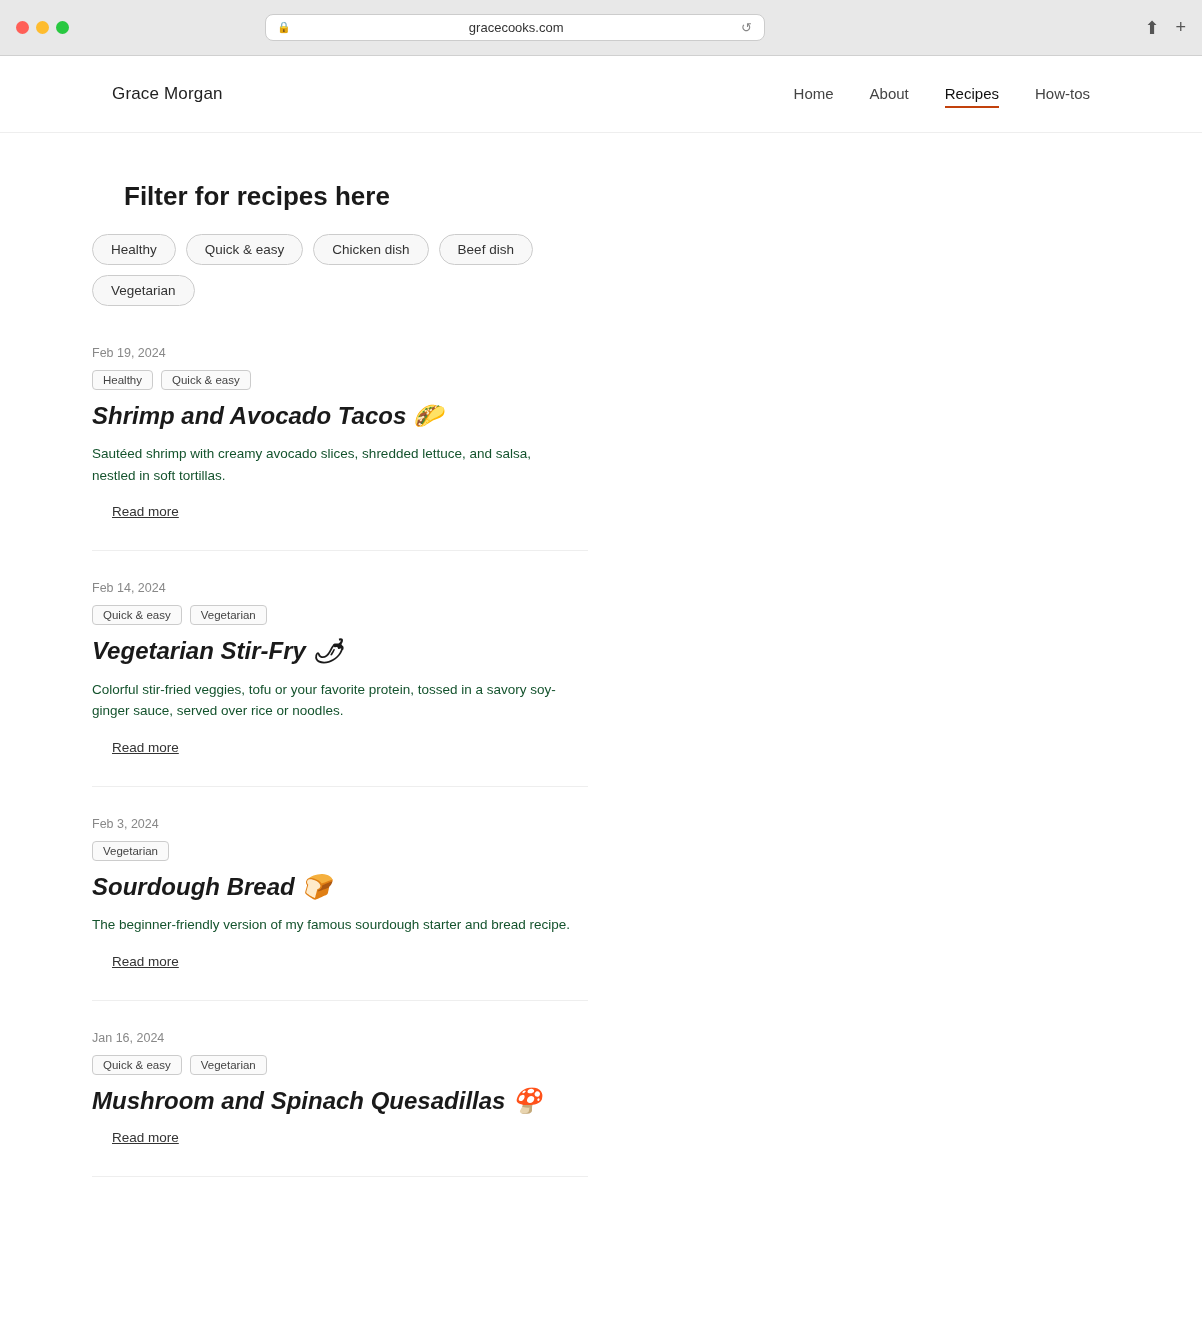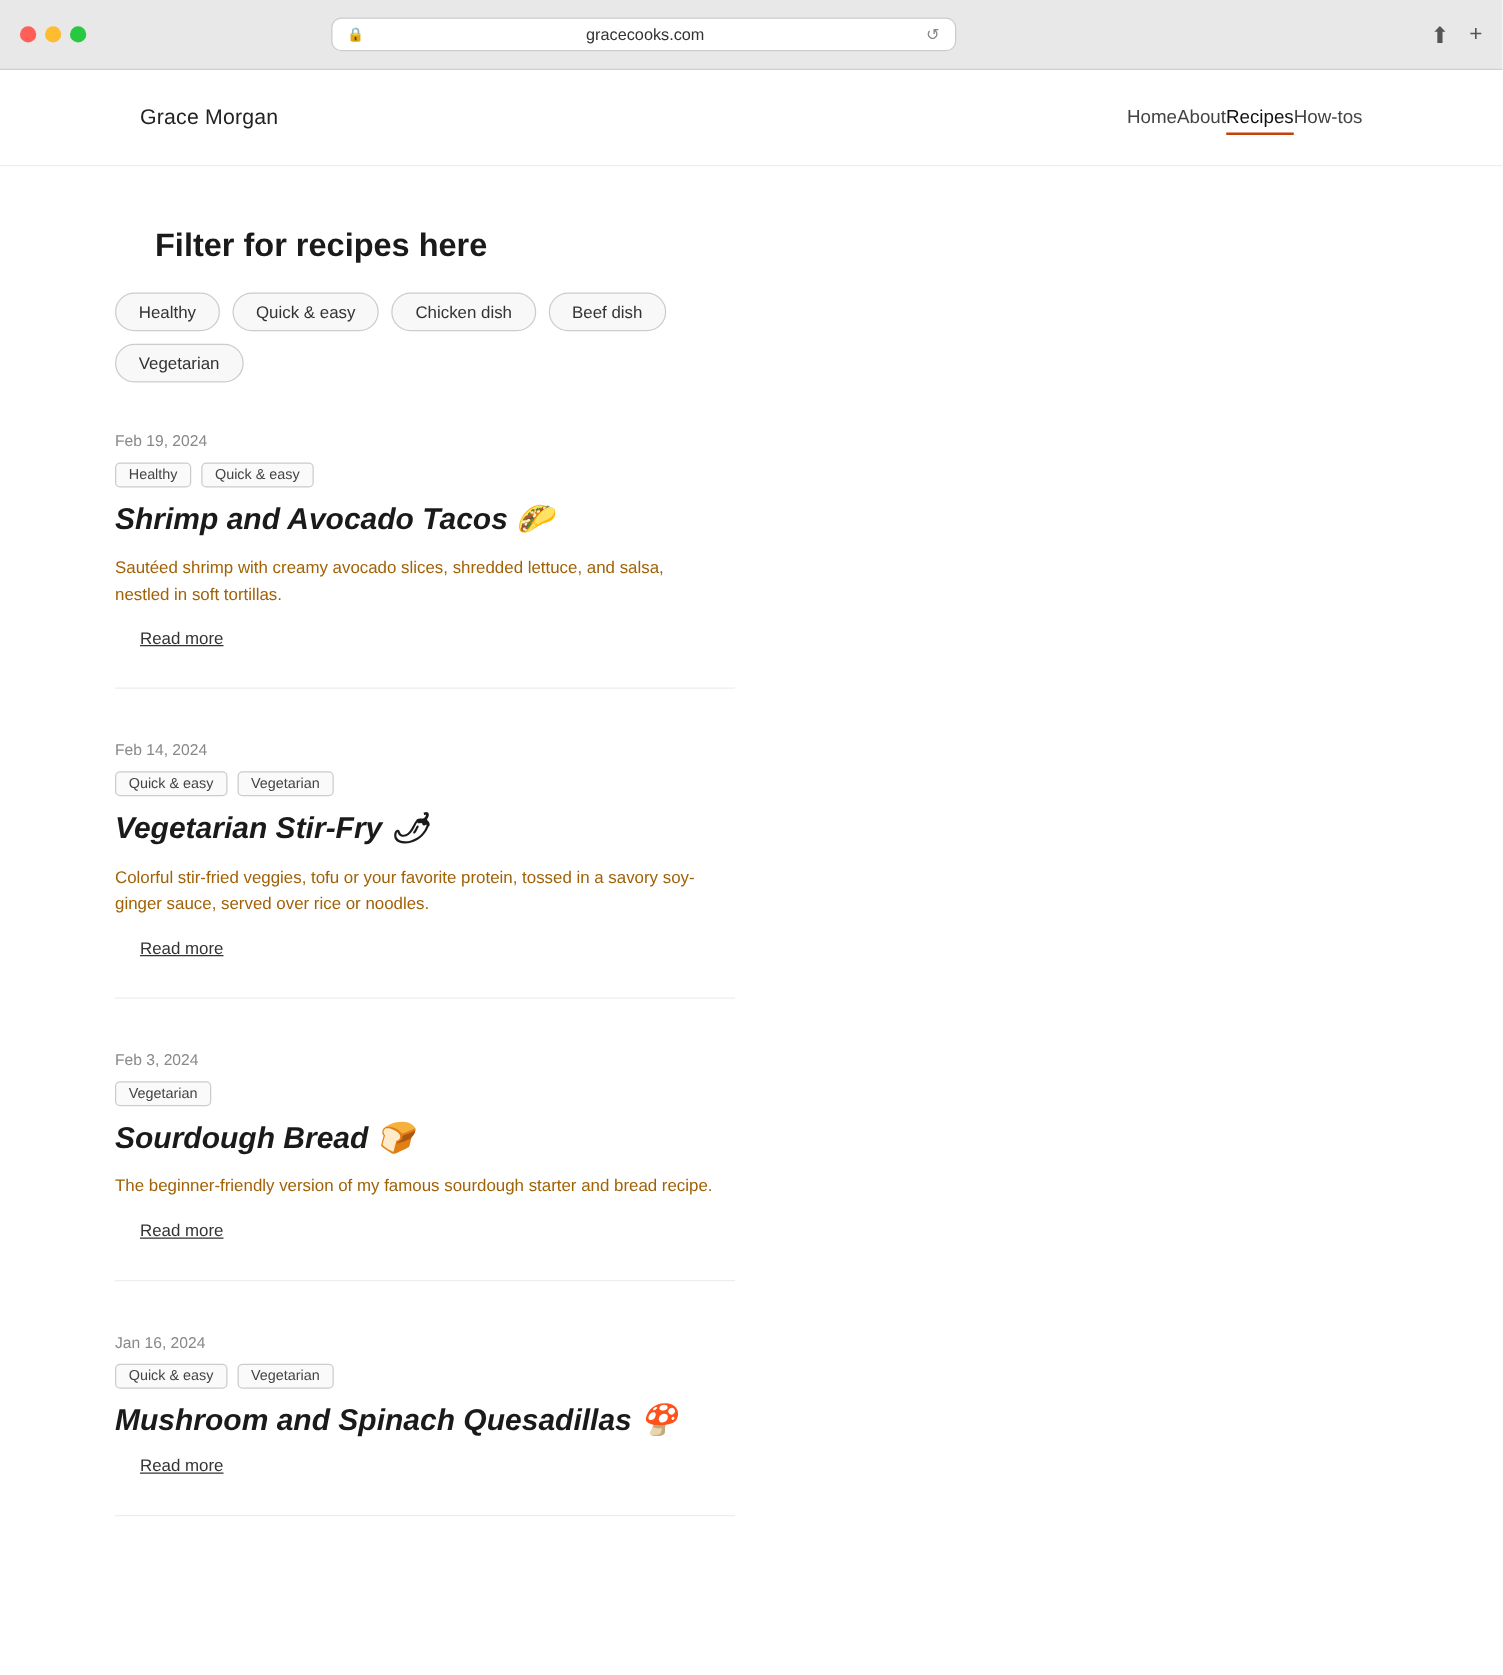--- a/index.html
+++ b/index.html
@@ -103,20 +103,21 @@
     .site-logo {
       font-size: 17px;
       font-weight: 500;
       color: #222;
       letter-spacing: 0.01em;
     }
 
     .nav-links {
       margin-left: auto;
       display: flex;
+      gap: 36px;
       list-style: none;
     }
 
     .nav-link {
       font-size: 15px;
       color: #444;
       text-decoration: none;
       cursor: pointer;
       padding-bottom: 4px;
     }
@@ -156,21 +157,21 @@
       font-size: 13.5px;
       color: #333;
       cursor: pointer;
       white-space: nowrap;
     }
 
     
     .recipe-list {
       display: flex;
       flex-direction: column;
-      gap: 12px;
+      gap: 0;
     }
 
     .recipe-entry {
       padding: 30px 0;
       border-bottom: 1px solid #eeeeee;
     }
 
     .recipe-entry:first-child {
       padding-top: 0;
     }
@@ -200,21 +201,21 @@
       font-size: 24px;
       font-weight: 600;
       color: #1a1a1a;
       margin-bottom: 12px;
       line-height: 1.3;
       font-style: italic;
     }
 
     .recipe-desc {
       font-size: 13.5px;
-      color: #a16207;
+      color: #14532d;
       line-height: 1.6;
       margin-bottom: 16px;
       max-width: 480px;
     }
 
     .read-more {
       font-size: 13.5px;
       color: #333;
       text-decoration: underline;
       cursor: pointer;

